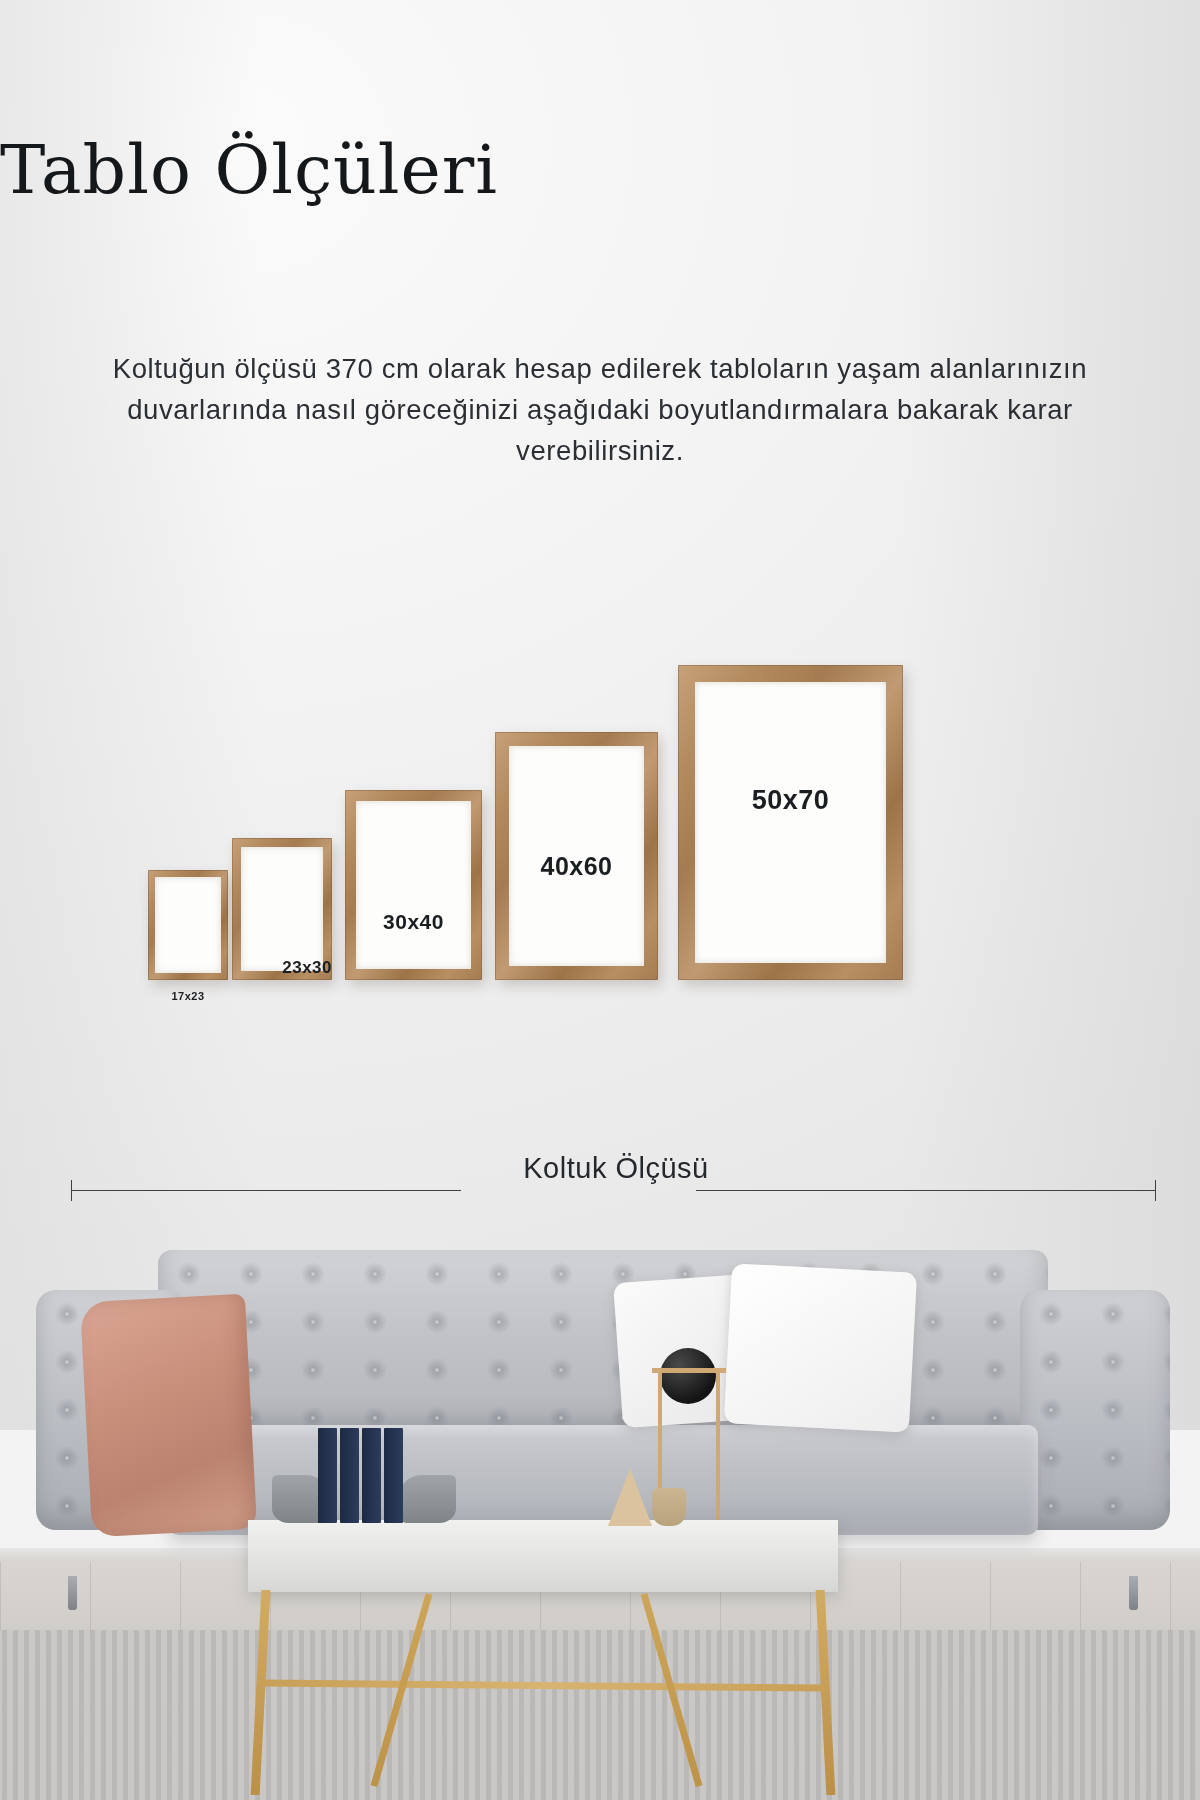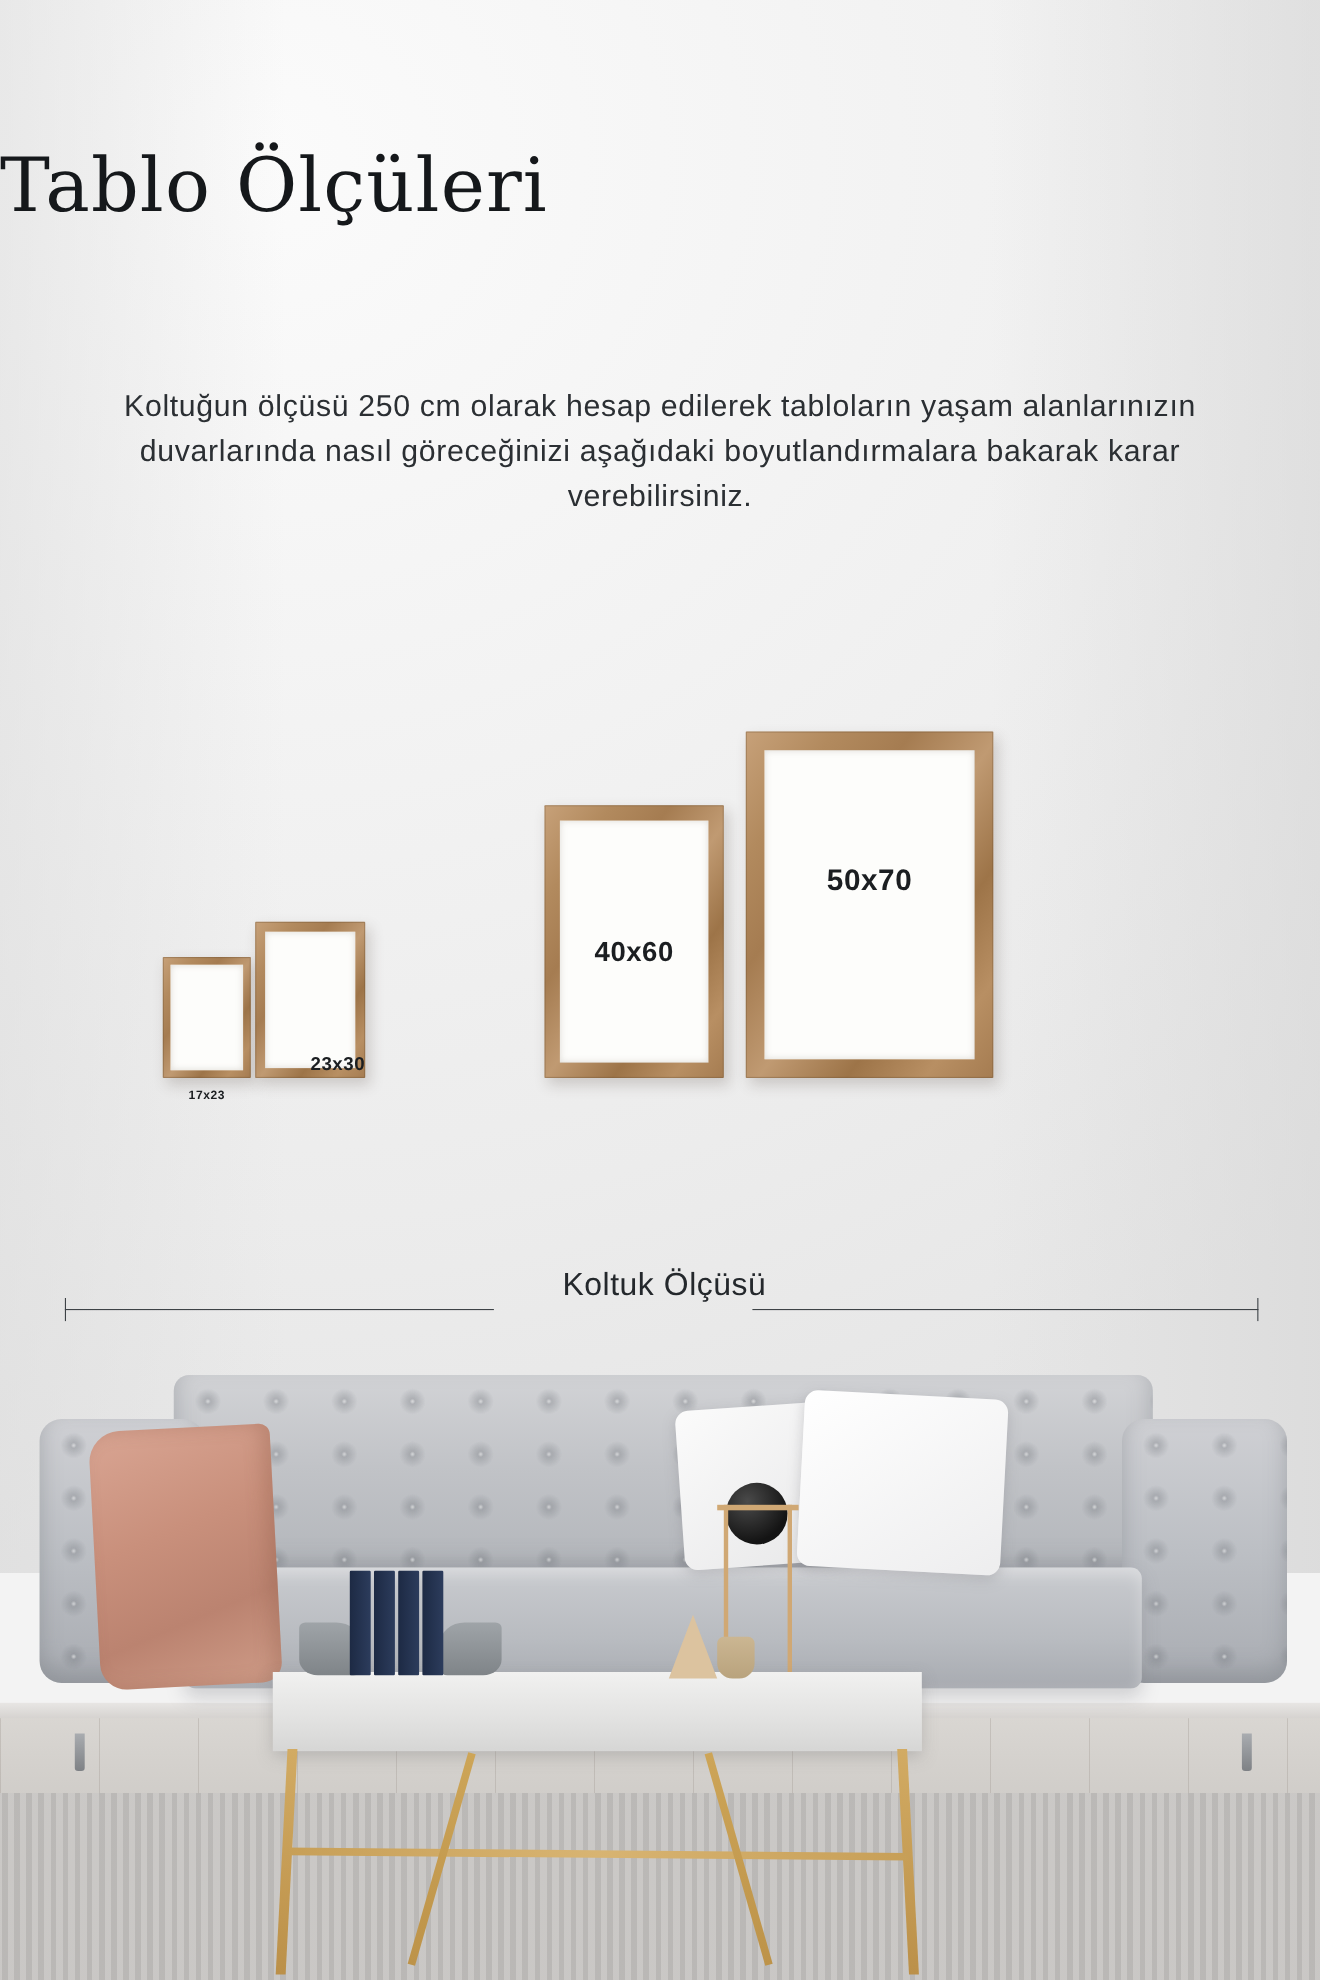--- a/index.html
+++ b/index.html
@@ -105,21 +105,21 @@
     text-align: center;
     font-family: "Liberation Sans", sans-serif;
     font-weight: bold;
     color: #1b1e21;
     letter-spacing: 0.5px;
   }
 
   
   .measure {
     position: absolute;
-    left: 4px;
+    left: 16px;
     top: 1140px;
     width: 993px;
     height: 90px;
   }
   .measure-line-left, .measure-line-right {
     position: absolute;
     top: 50px;
     height: 1px;
     background: #3d4246;
   }
@@ -368,38 +368,44 @@
 </head>
 <body>
 
 <div class="wall">
   <div class="wall-shade-left"></div>
   <div class="wall-shade-right"></div>
 </div>
 
 <div class="title">Tablo Ölçüleri</div>
 
-<div class="description">Koltuğun ölçüsü 250 cm olarak hesap edilerek tabloların yaşam alanlarınızın duvarlarında nasıl göreceğinizi aşağıdaki boyutlandırmalara bakarak karar verebilirsiniz.</div>
+<div class="description">Koltuğun ölçüsü 370 cm olarak hesap edilerek tabloların yaşam alanlarınızın duvarlarında nasıl göreceğinizi aşağıdaki boyutlandırmalara bakarak karar verebilirsiniz.</div>
 
 <div class="frames">
 
   <div class="frame-group" style="left:148px; width:80px;">
     <div class="frame" style="width:80px; height:110px;">
       <div class="mat" style="left:7px; top:7px; right:7px; bottom:7px;"></div>
     </div>
     <div class="frame-label" style="top:120px; font-size:11px;">17x23</div>
   </div>
 
   <div class="frame-group" style="left:232px; width:100px;">
     <div class="frame" style="width:100px; height:142px;">
       <div class="mat" style="left:9px; top:9px; right:9px; bottom:9px;"></div>
     </div>
     <div class="frame-label" style="top:120px; font-size:17px;text-align:right;">23x30</div>
   </div>
 
+  <div class="frame-group" style="left:345px; width:137px;">
+    <div class="frame" style="width:137px; height:190px;">
+      <div class="mat" style="left:11px; top:11px; right:11px; bottom:11px;"></div>
+    </div>
+    <div class="frame-label" style="top:120px; font-size:21px;">30x40</div>
+  </div>
 
   <div class="frame-group" style="left:495px; width:163px;margin-top:20px;">
     <div class="frame" style="width:163px; height:248px;">
       <div class="mat" style="left:14px; top:14px; right:14px; bottom:14px;"></div>
     </div>
     <div class="frame-label" style="top:120px; font-size:25px;">40x60</div>
   </div>
 
   <div class="frame-group" style="left:678px; width:225px;">
     <div class="frame" style="width:225px; height:315px;">

